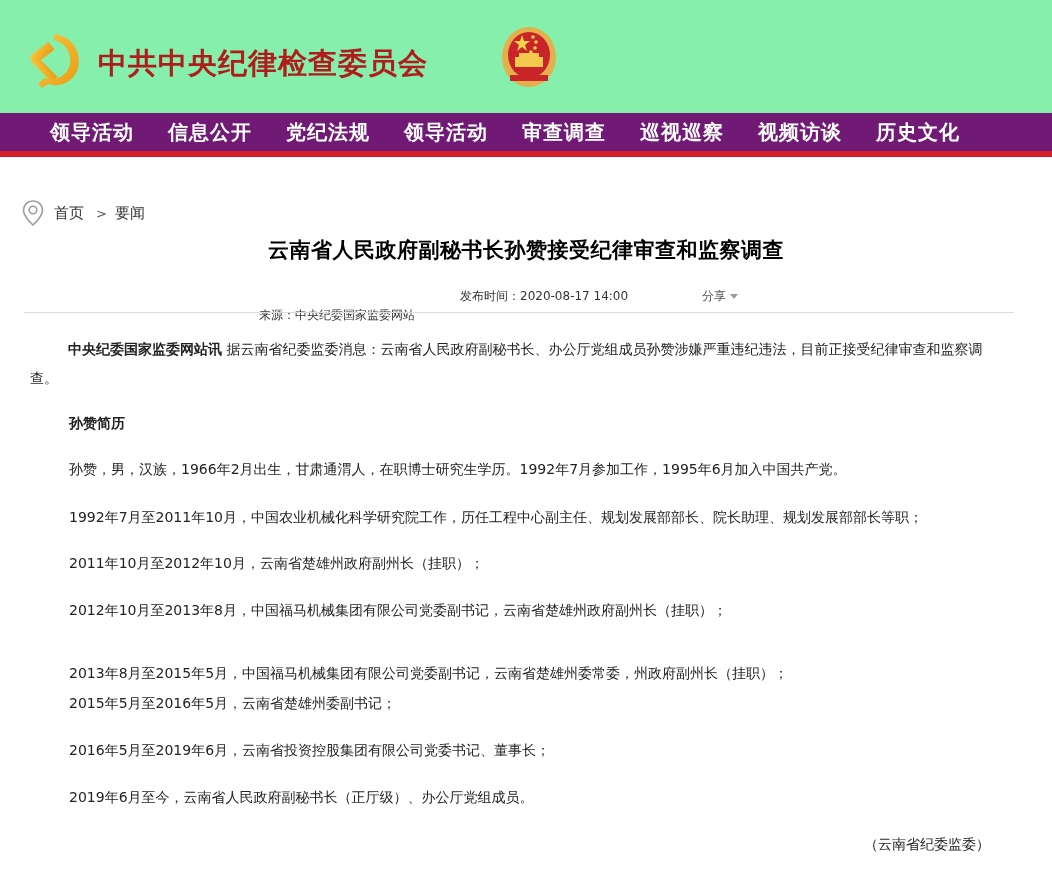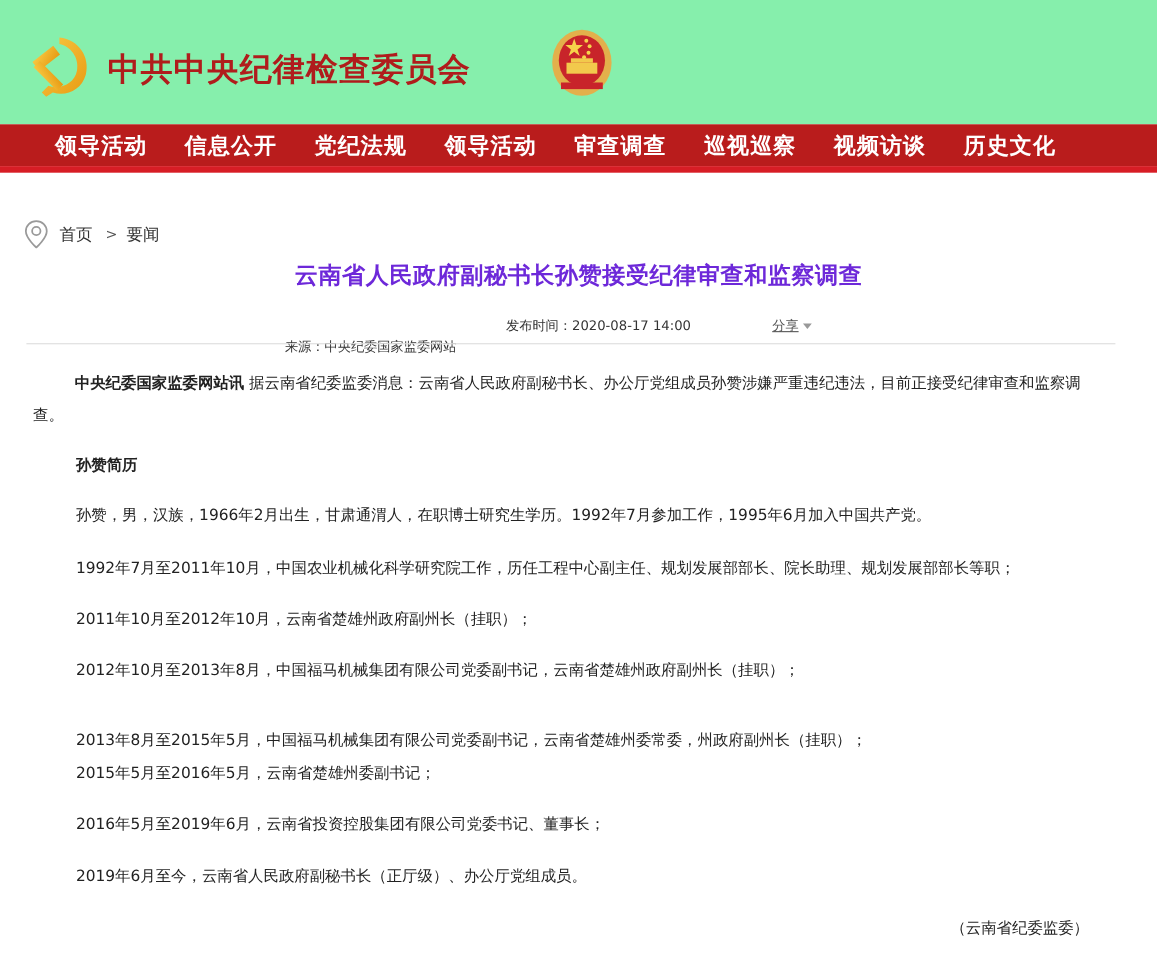--- a/index.html
+++ b/index.html
@@ -14,41 +14,41 @@
   .header { position: absolute; left: 0; top: 0; width: 1052px; height: 113px; background: #86efac; }
   .emblem-party { position: absolute; left: 24px; top: 30px; width: 60px; height: 60px; }
   .emblem-state { position: absolute; left: 500px; top: 25px; width: 58px; height: 64px; }
   .org-name {
     position: absolute; font-family: "DejaVu Serif", "Liberation Serif", serif;
     font-weight: bold; color: #b01c1c; font-size: 29px; letter-spacing: 1px; white-space: nowrap;
   }
   .org-name.cpc { left: 98px; top: 44px; }
   .org-name.nsc { left: 576px; top: 44px; }
 
-  .nav { position: absolute; left: 0; top: 113px; width: 1052px; height: 38px; background: #b91c1c; }
+  .nav { position: absolute; left: 0; top: 113px; width: 1052px; height: 38px; background: #701a75; }
   .nav-red { position: absolute; left: 0; top: 151px; width: 1052px; height: 6px; background: #d71d25; }
   .nav-list { display: flex; position: absolute; left: 50px; top: 0; height: 38px; align-items: center; }
   .nav-item {
     font-family: "DejaVu Serif", "Liberation Serif", serif; font-weight: bold;
     font-size: 20px; color: #fff; margin-right: 34px; white-space: nowrap; letter-spacing: 1px; cursor: pointer;
   }
 
   .breadcrumb { position: absolute; left: 22px; top: 186px; display: flex; align-items: center; font-size: 15px; color: #333; margin-top: 14px; }
   .breadcrumb .pin { width: 22px; height: 26px; margin-right: 10px; }
   .breadcrumb .sep { margin: 0 8px 0 12px; font-size: 13px; color: #555; }
   .breadcrumb a { color: #333; text-decoration: none; }
 
   .article-title {
     position: absolute; left: 0; width: 1052px; top: 236px; text-align: center;
-    font-size: 21px; font-weight: bold; color: #6d28d9; letter-spacing: 0.5px;
+    font-size: 21px; font-weight: bold; color: #000000; letter-spacing: 0.5px;
   }
   .meta { position: absolute; left: 0; top: 288px; width: 1052px; font-size: 12px; color: #333; }
   .meta .source { position: absolute; left: 259px; margin-top: 19px; }
   .meta .time { position: absolute; left: 460px; }
-  .meta .share { position: absolute; left: 702px; color: #555; cursor: pointer; text-decoration: underline; }
+  .meta .share { position: absolute; left: 702px; color: #555; cursor: pointer; }
   .meta .share .caret { display: inline-block; width: 0; height: 0; border-left: 4px solid transparent; border-right: 4px solid transparent; border-top: 5px solid #999; margin-left: 4px; vertical-align: middle; }
 
   .divider { position: absolute; left: 24px; top: 312px; width: 990px; height: 1px; background: #dcdcdc; }
 
   .content { position: absolute; left: 30px; top: 335px; width: 970px; font-size: 14px; color: #222; }
   .para { position: absolute; left: 0; width: 970px; line-height: 29px; white-space: nowrap; }
   .para.lead { top: 0; white-space: normal; text-indent: 38px; }
   .para.bold { font-weight: bold; }
   .para.ind { left: 39px; }
   .para.right { left: auto; right: 10px; text-align: right; width: auto; }

